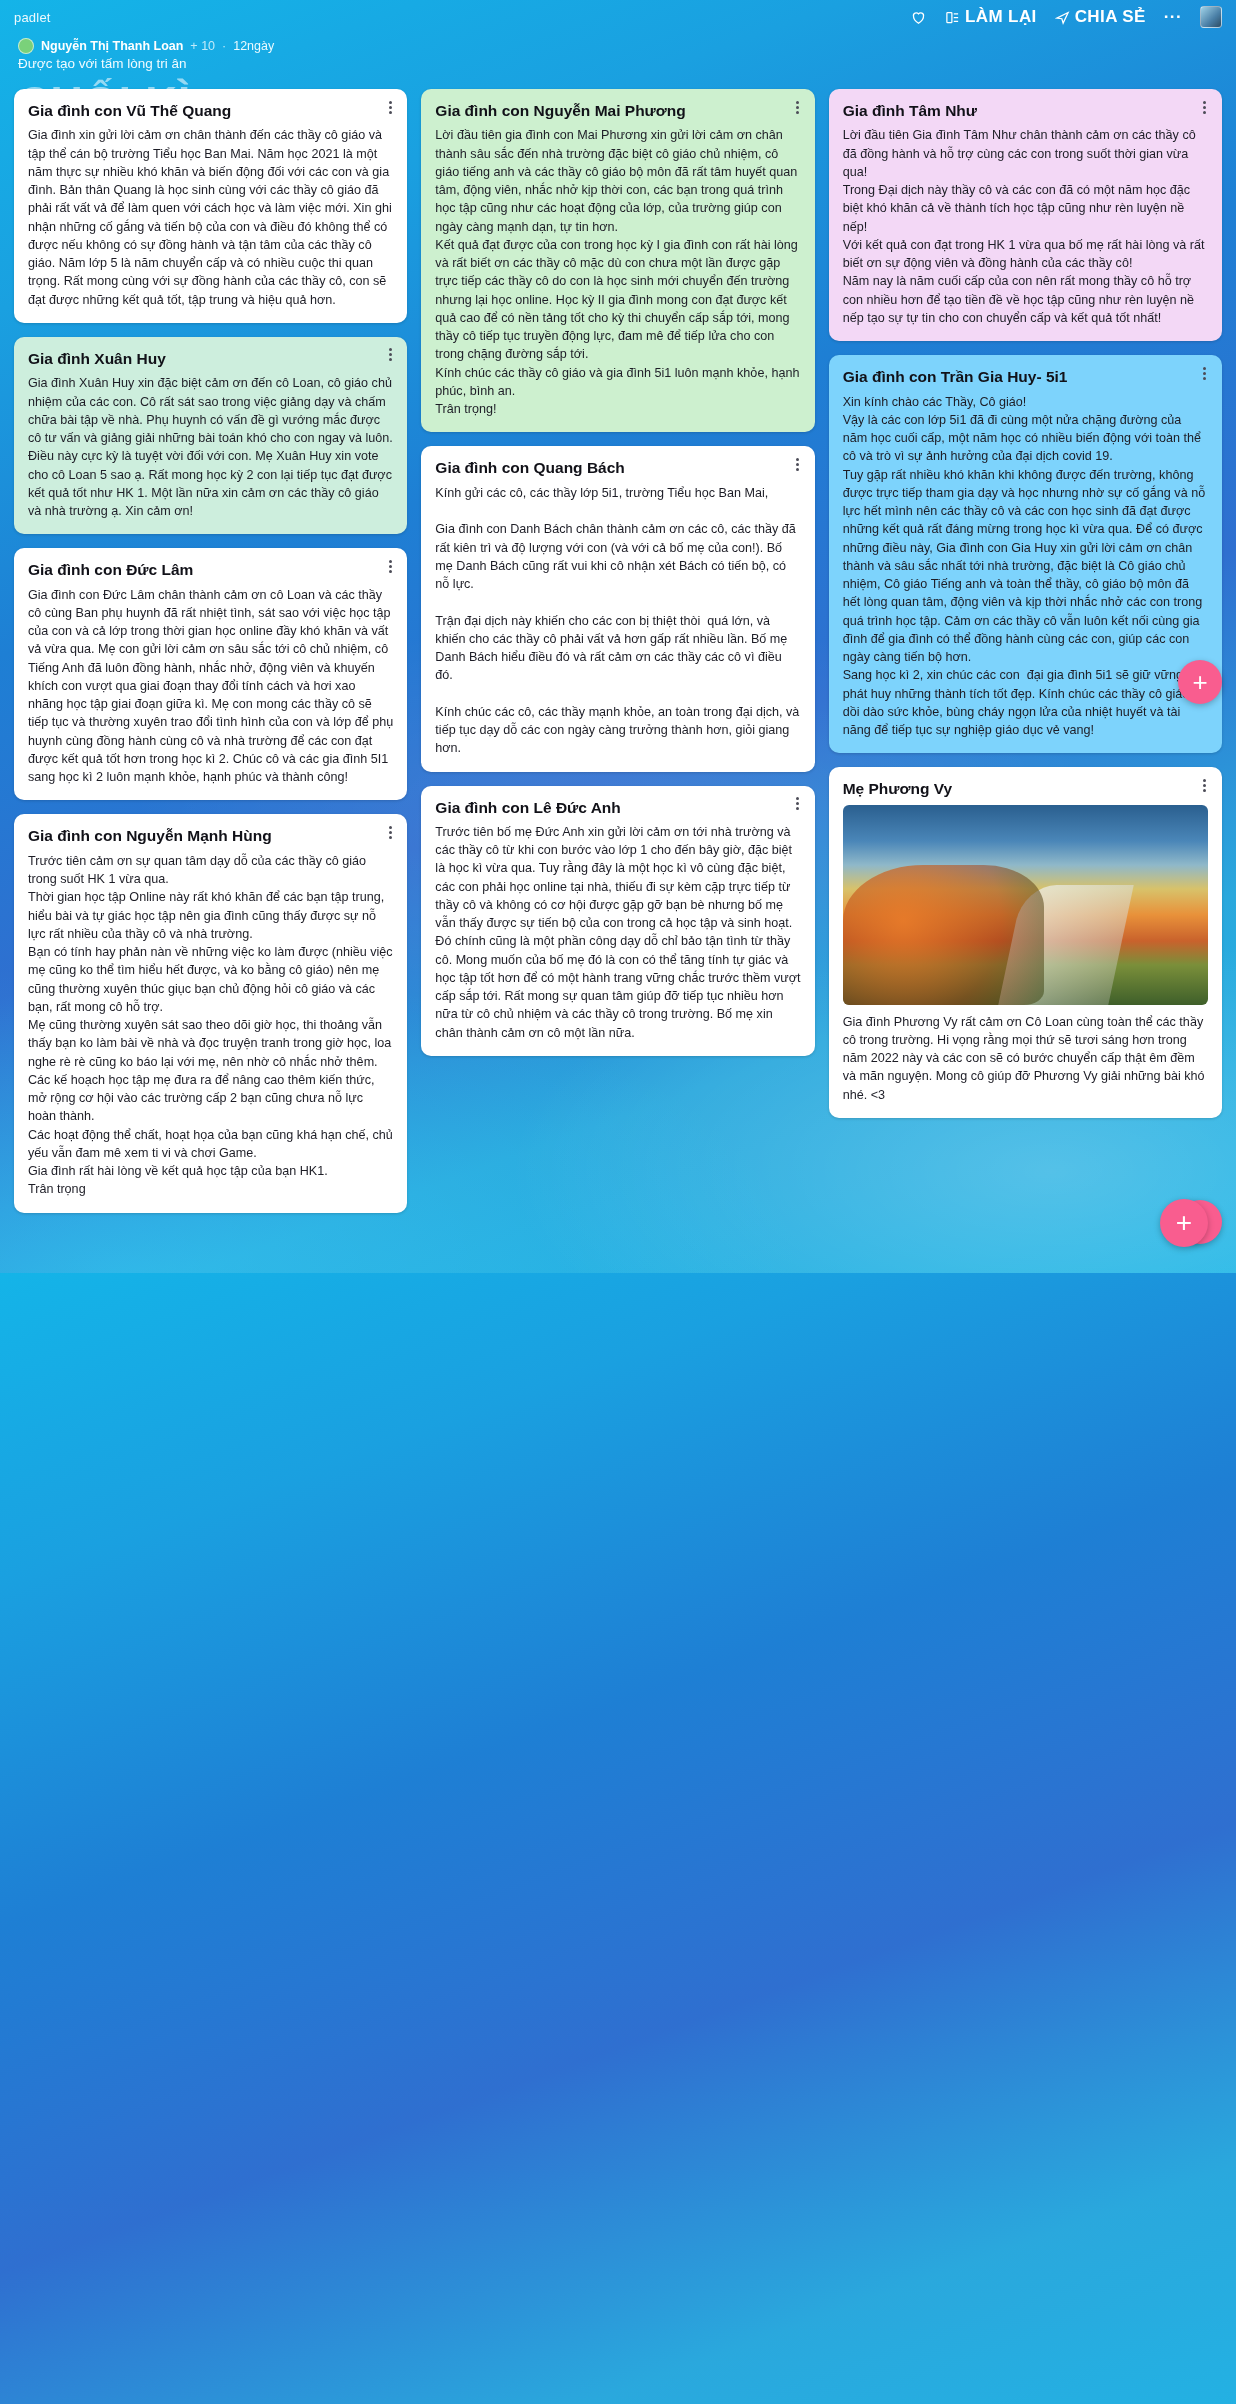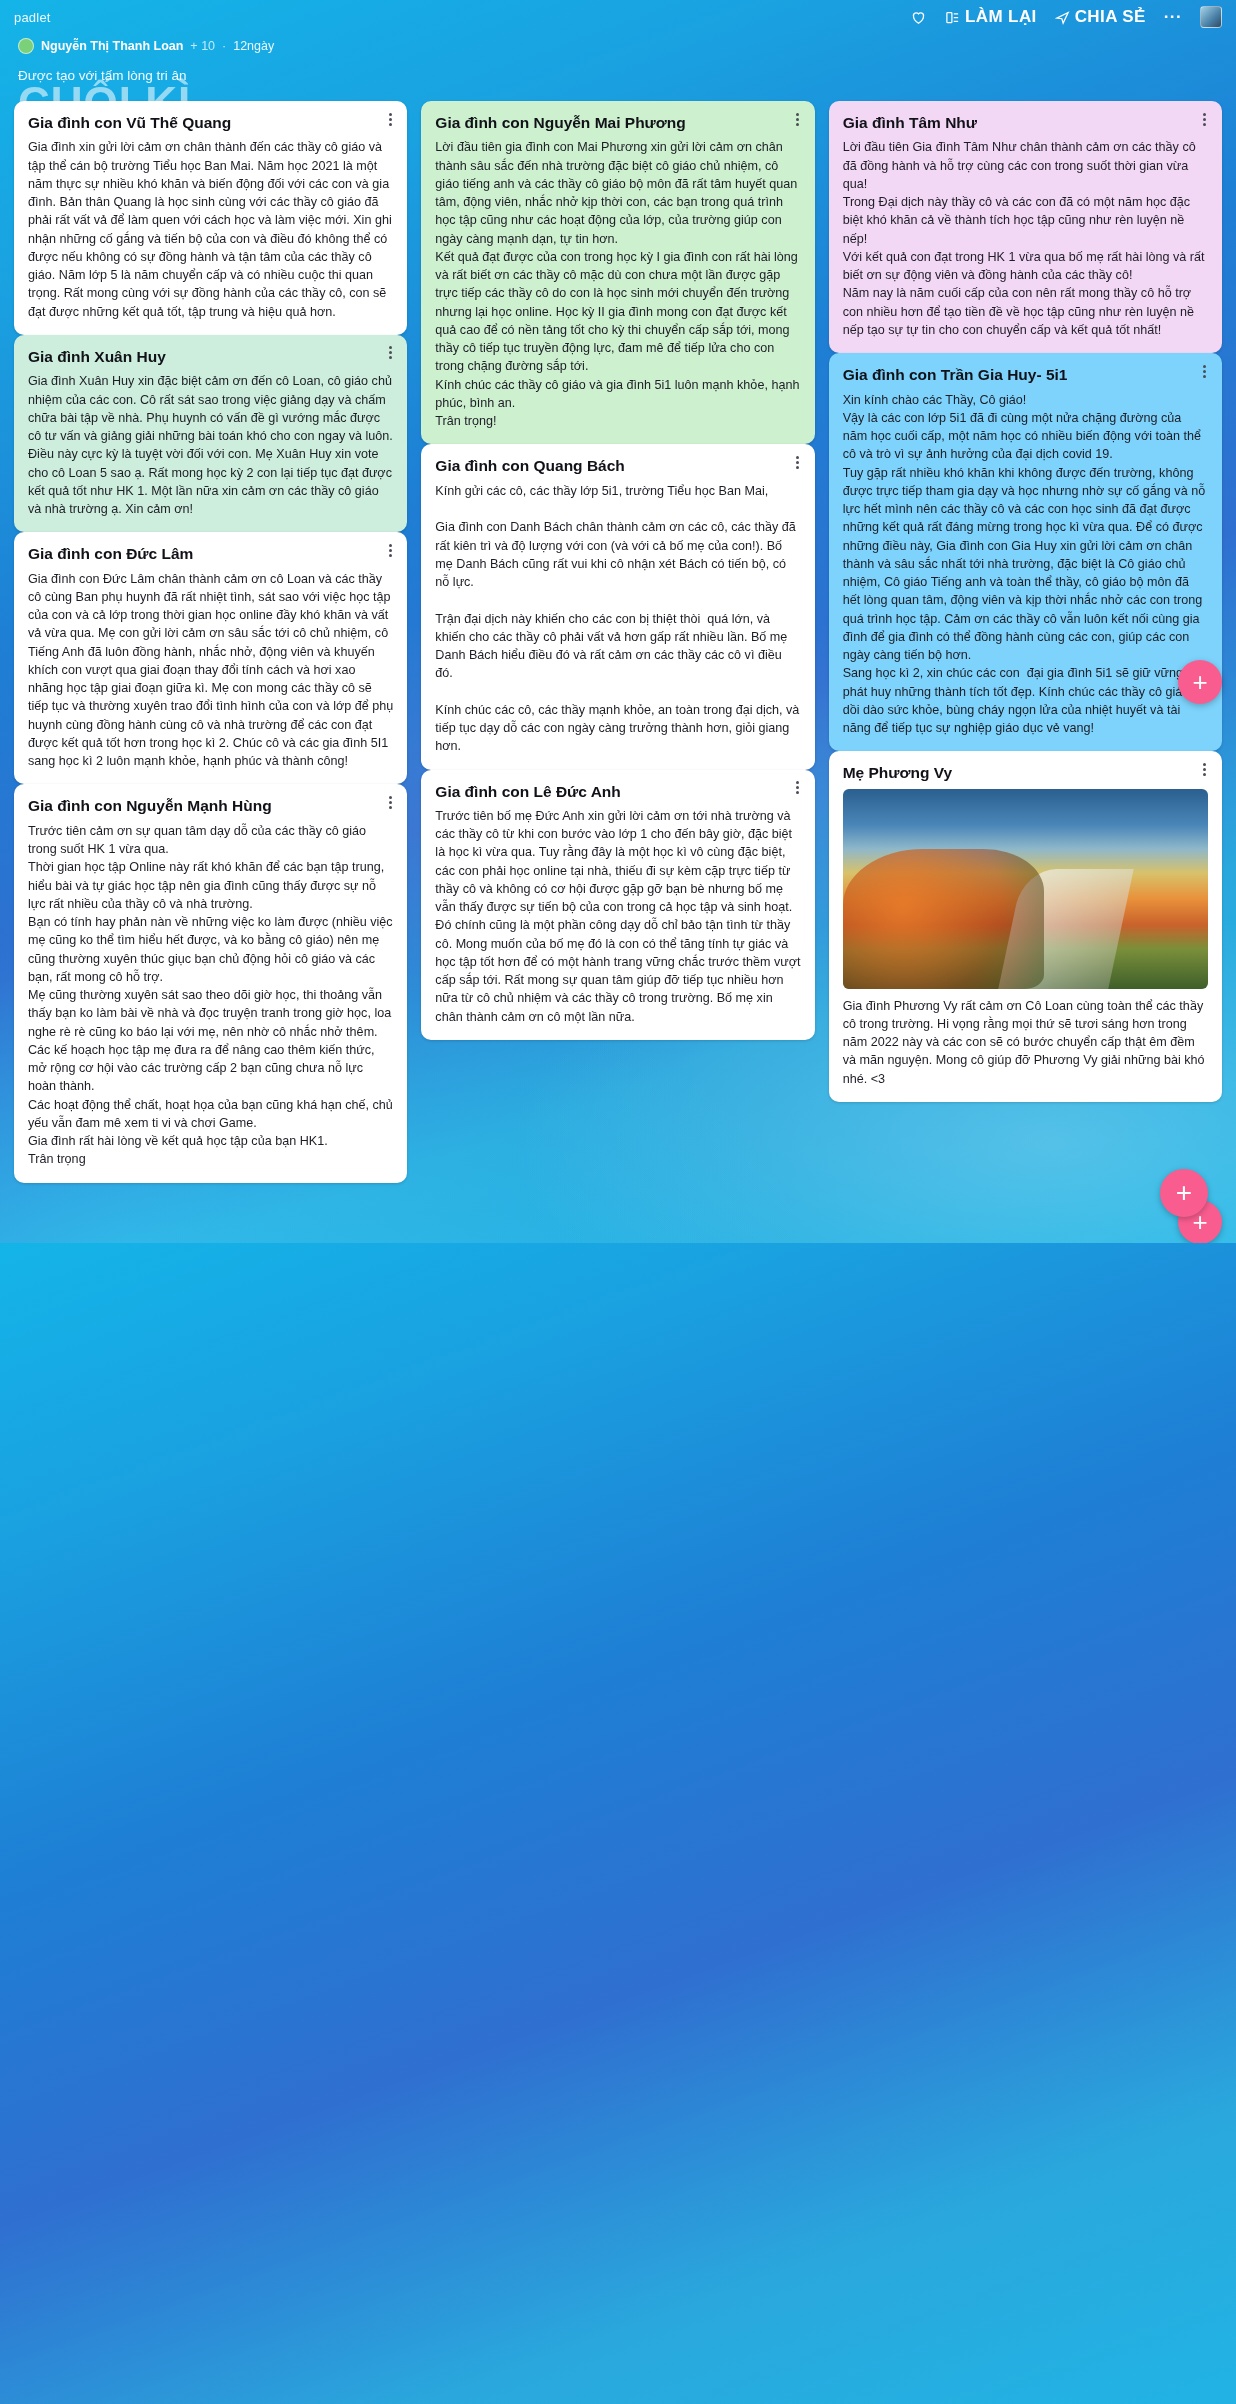--- a/index.html
+++ b/index.html
@@ -70,21 +70,21 @@
     z-index: 3;
     padding: 4px 18px 6px 18px;
     color: #fff;
   }
   .author-row {
     display: flex;
     align-items: center;
     gap: 7px;
     font-size: 12.5px;
     color: #eafaff;
-    margin-bottom: 14px;
+    margin-bottom: 2px;
   }
   .author-ava {
     width: 16px; height: 16px; border-radius: 50%;
     background: #7ad17a;
     display: inline-block;
     border: 1px solid rgba(255,255,255,.6);
   }
   .author-name { font-weight: 700; color: #ffffff; }
   .dot-sep { opacity: .8; }
   .board-title {
@@ -118,20 +118,21 @@
     display: flex;
     gap: 14px;
     padding: 8px 14px 60px 14px;
     align-items: flex-start;
   }
   .column {
     flex: 1 1 0;
     min-width: 0;
     display: flex;
     flex-direction: column;
+    gap: 14px;
     justify-content: center;
   }
   .card {
     border-radius: 10px;
     padding: 12px 14px 14px 14px;
     position: relative;
     box-shadow: 0 1px 3px rgba(0,0,0,.16);
     color: #14141c;
   }
   .card-title {

